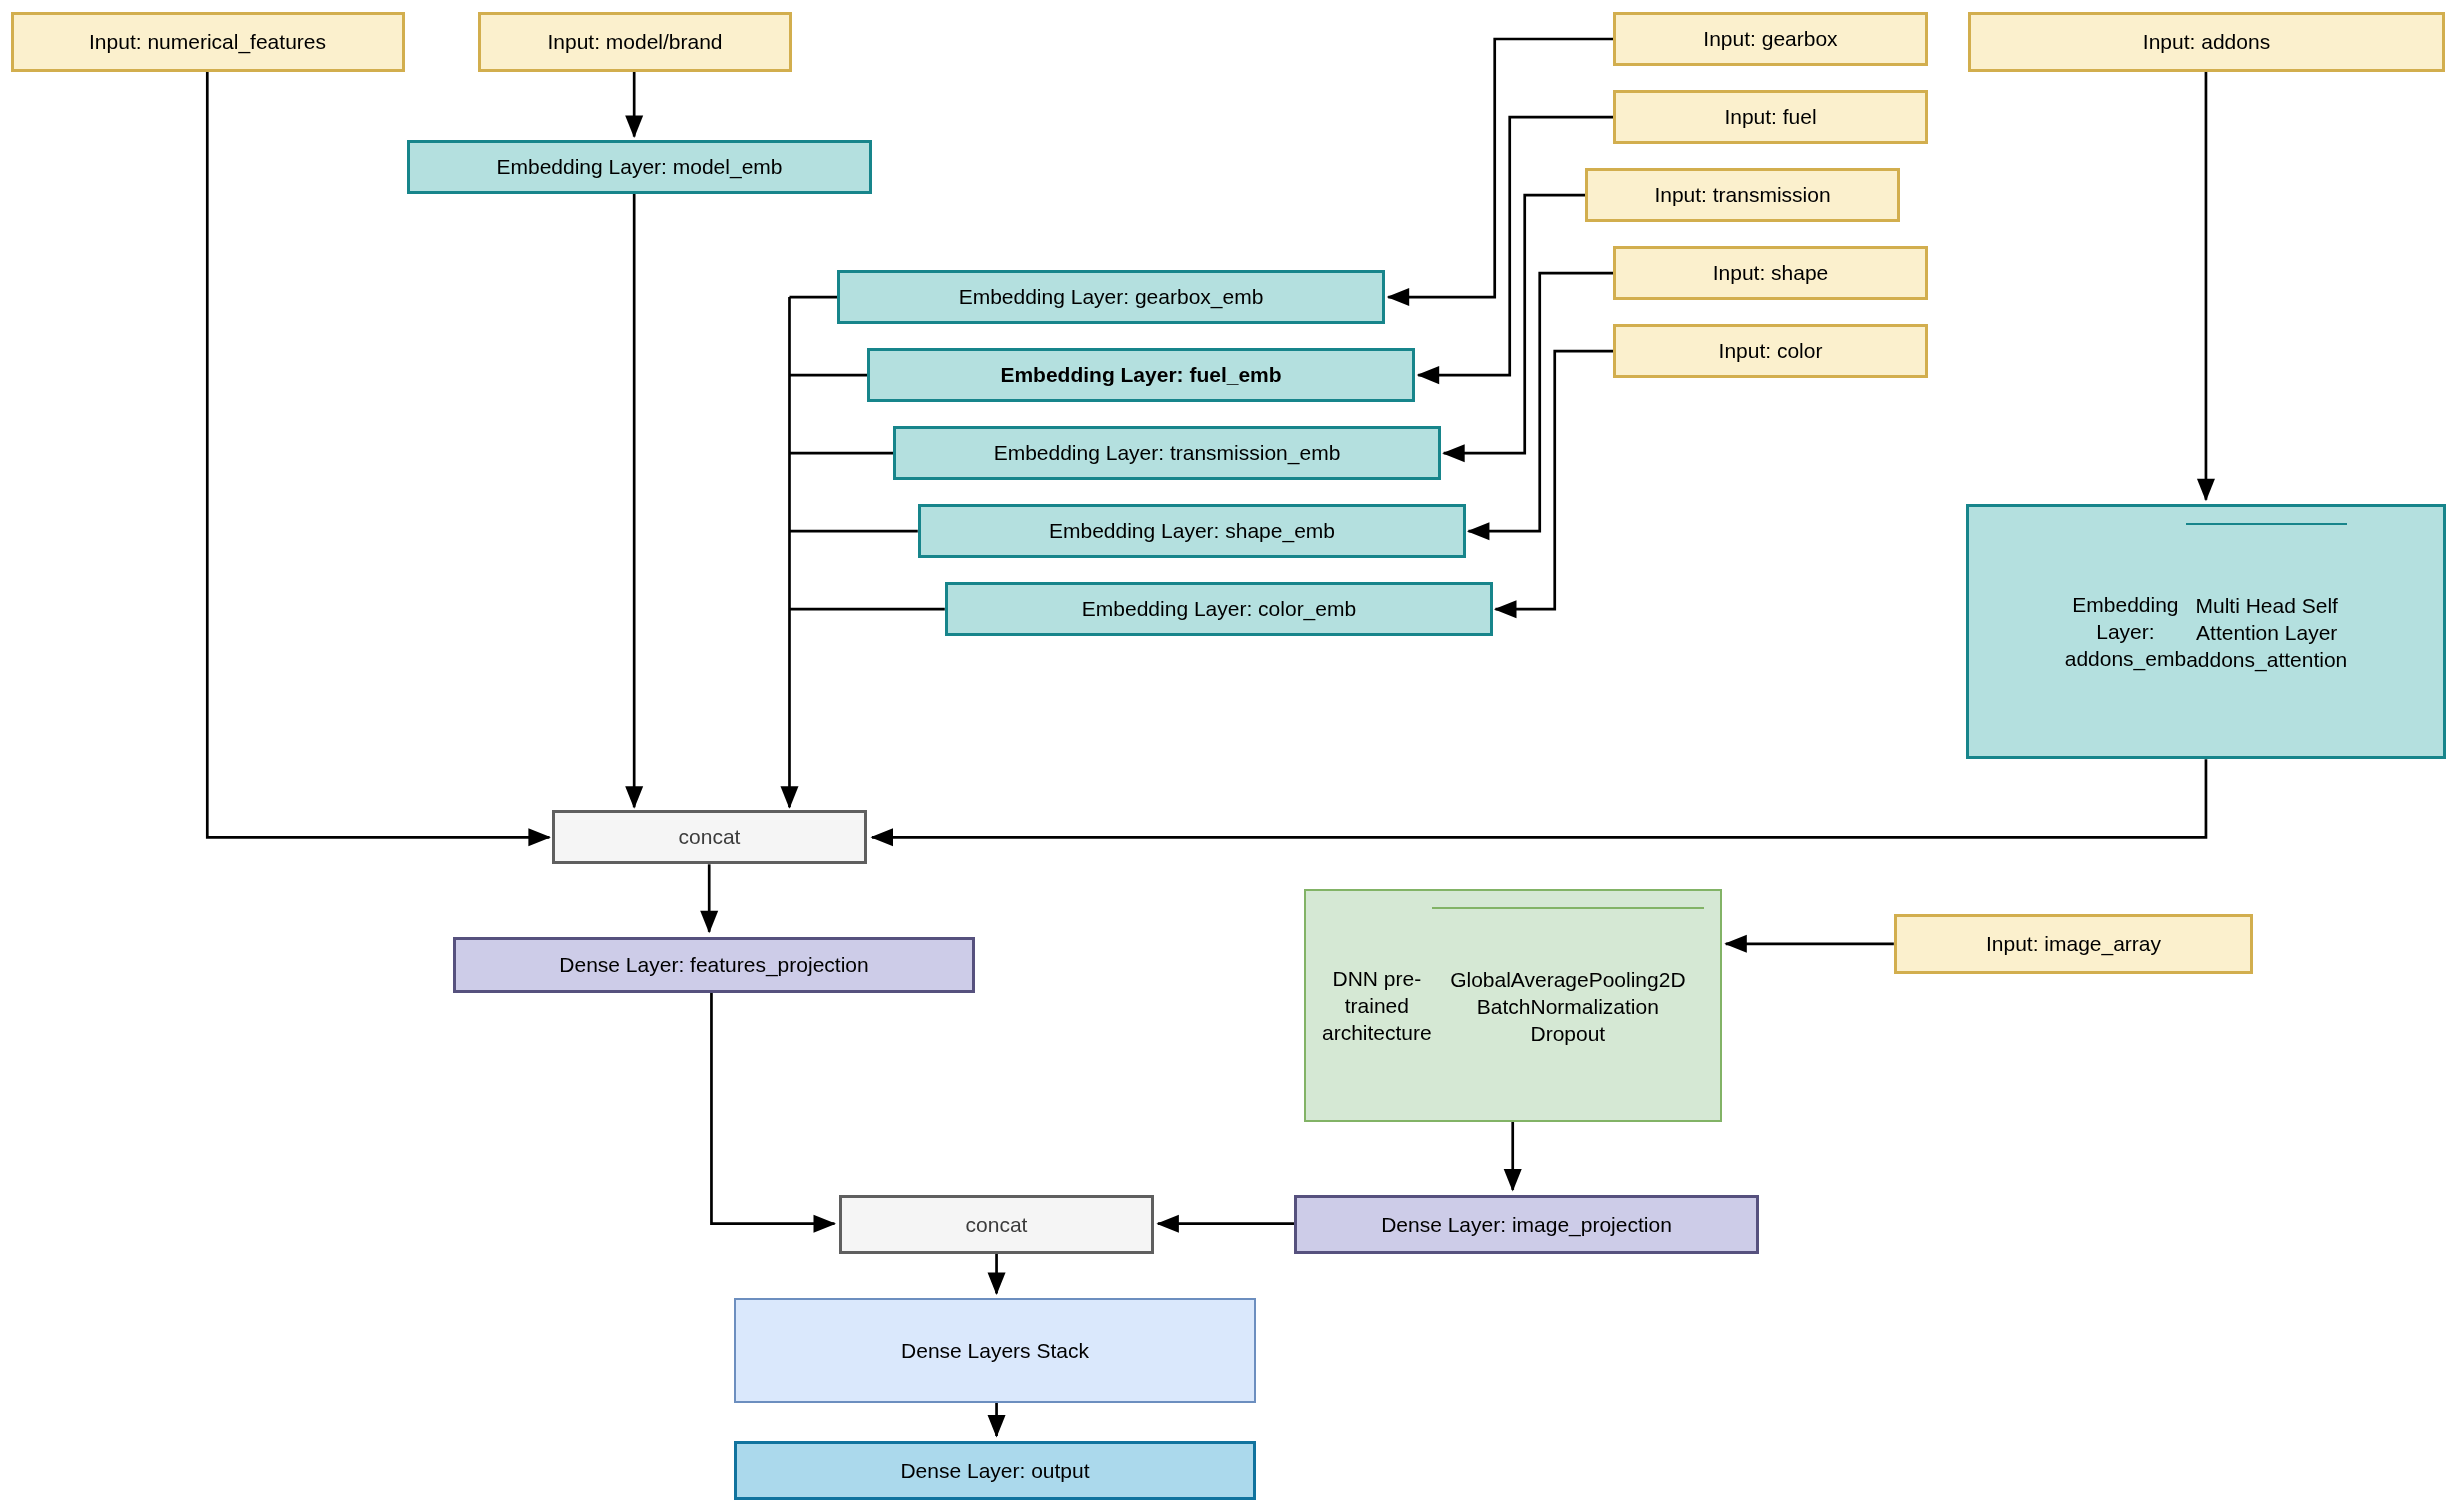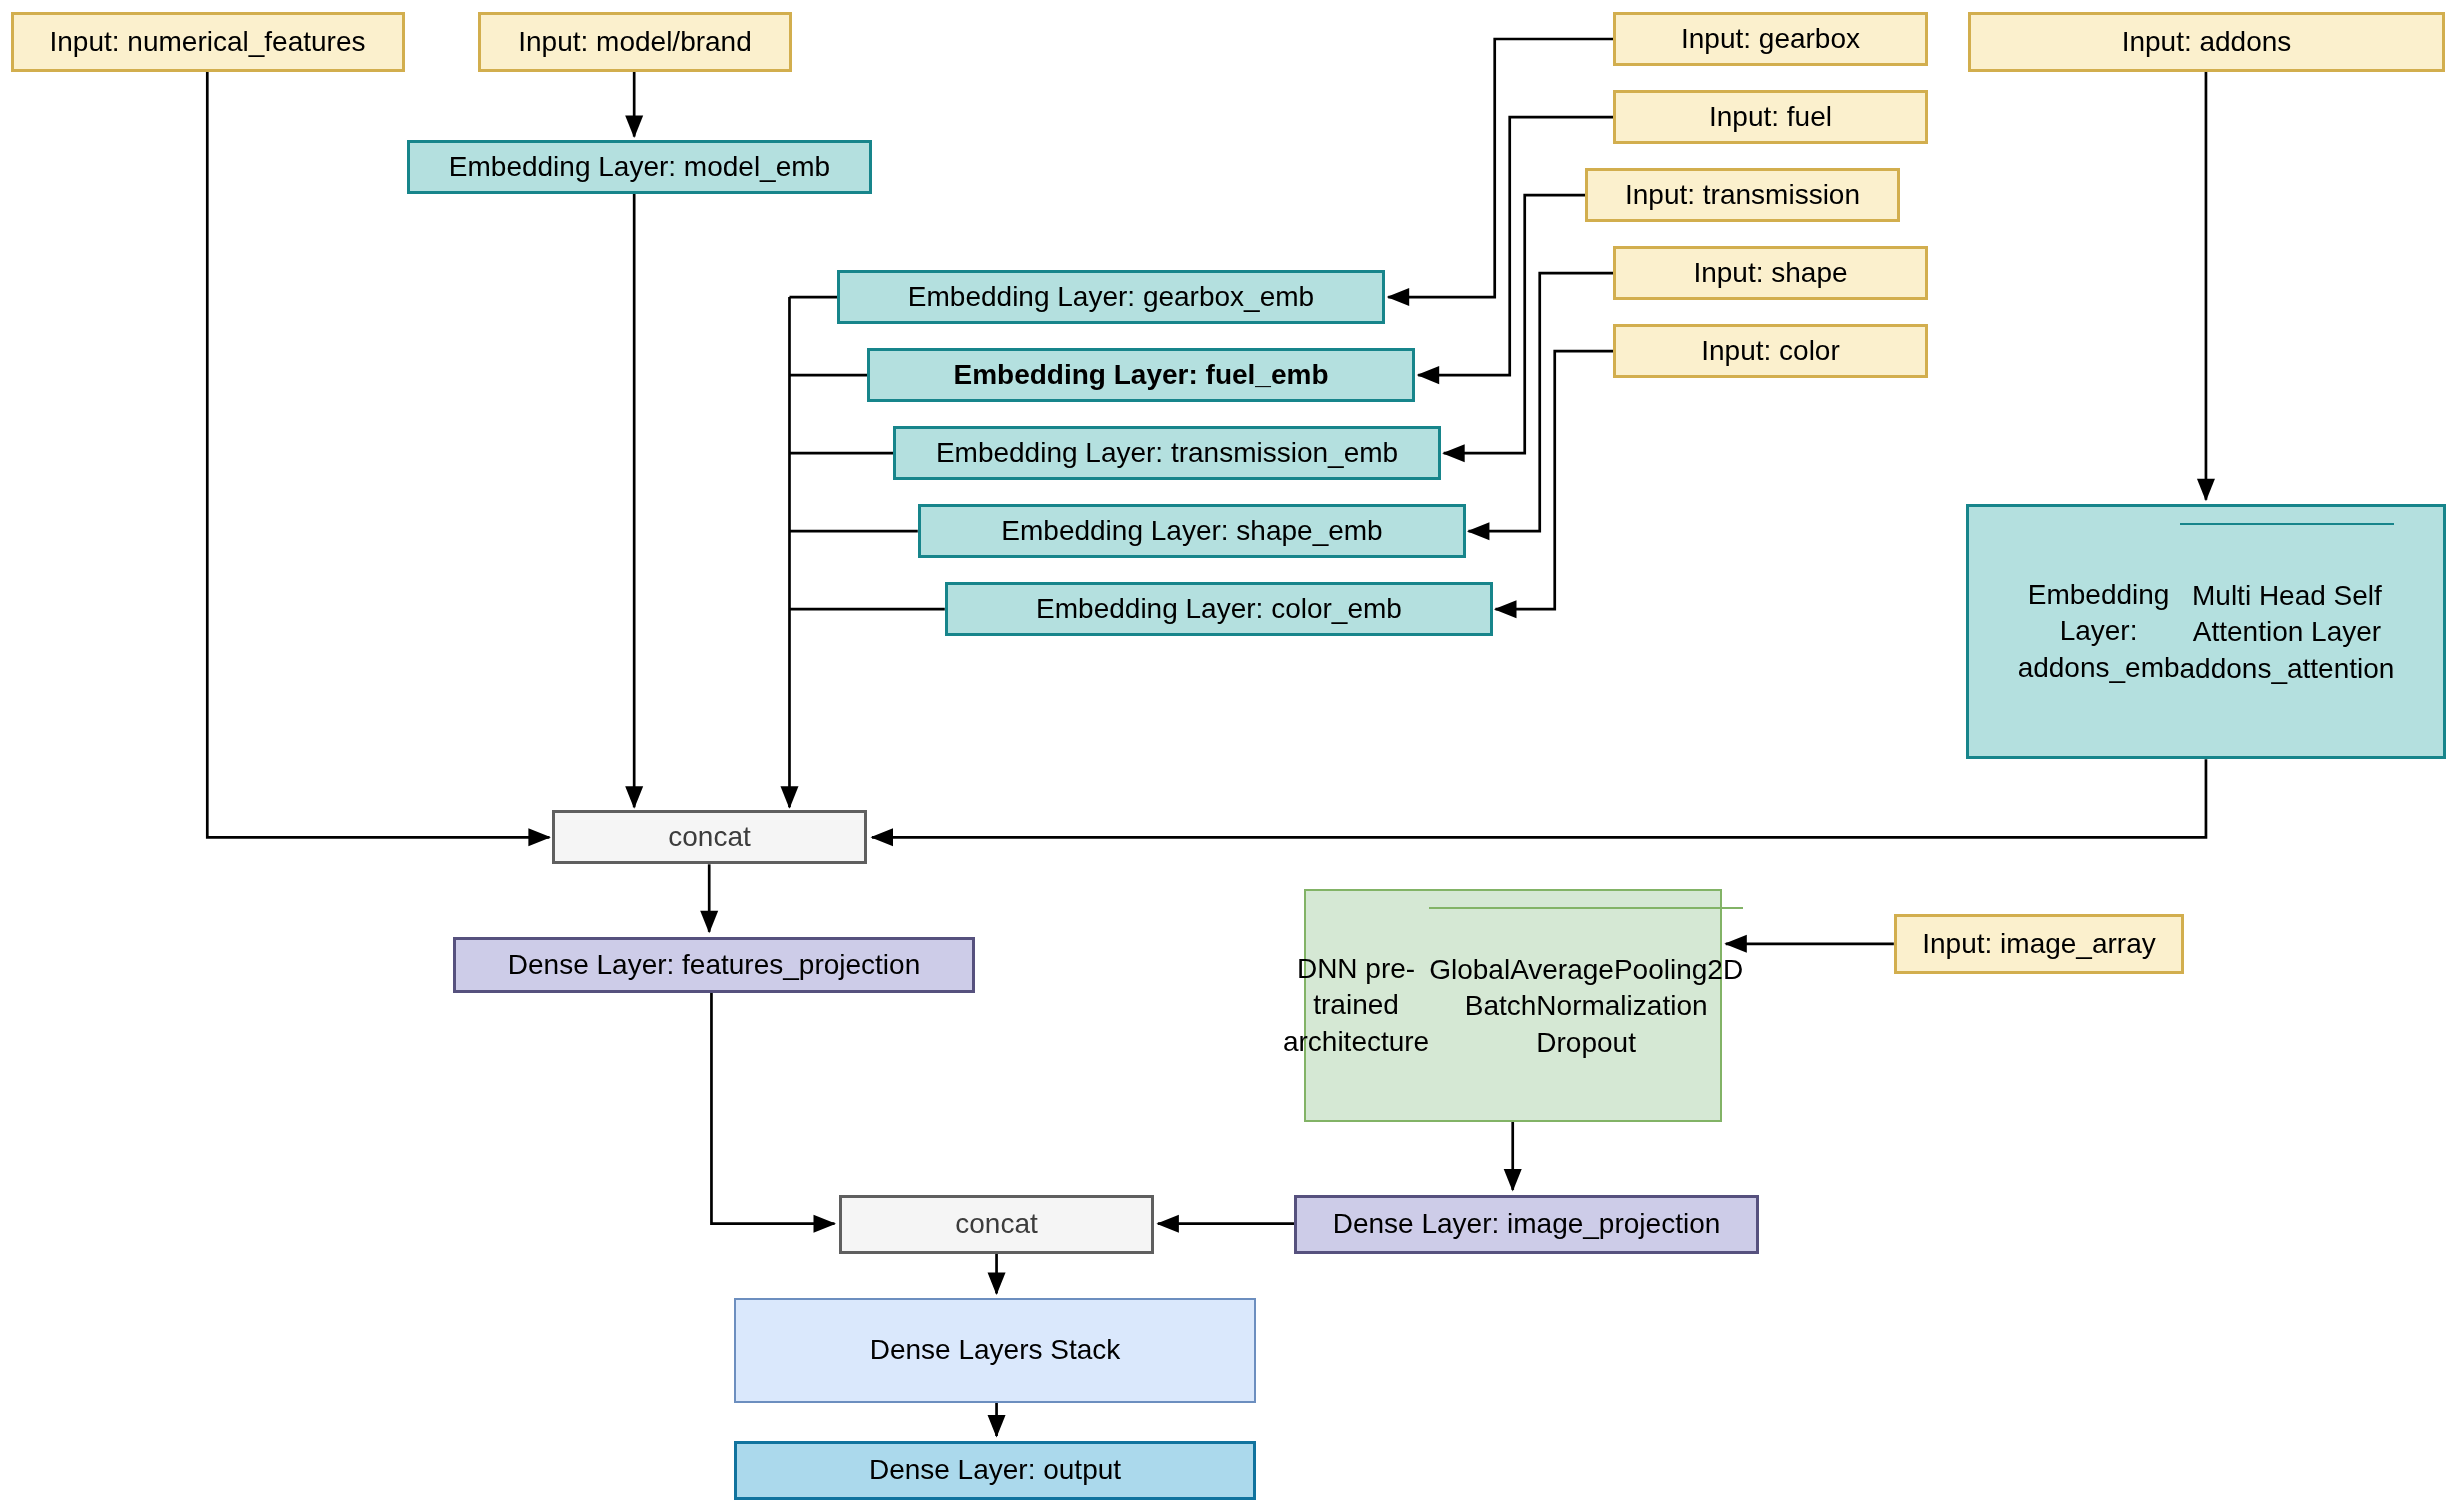--- a/index.html
+++ b/index.html
@@ -21,21 +21,21 @@
     stroke:#000000;
     stroke-width:3.6;
   }
   .node {
     position:absolute;
     box-sizing:border-box;
     display:flex;
     align-items:center;
     justify-content:center;
     text-align:center;
-    font-size:28px;
+    font-size:21px;
     line-height:1.3;
     color:#000000;
     white-space:pre-line;
   }
   .yellow { background:var(--c-input_fill,#FFF2CC); border:3px solid var(--c-input_stroke,#D6B656); }
   .teal   { background:var(--c-embedding_fill,#B5E0DE); border:3px solid var(--c-embedding_stroke,#17858B); }
   .gray   { background:var(--c-concat_fill,#F5F5F5); border:3px solid var(--c-concat_stroke,#666666); color:#3c3c3c; }
   .purple { background:var(--c-dense_fill,#CDCCE8); border:3.8px solid var(--c-dense_stroke,#56517E); }
   .green  { background:var(--c-dnn_fill,#D5E8D4); border:2.3px solid var(--c-dnn_stroke,#82B366); }
   .blue   { background:var(--c-stack_fill,#DAE8FC); border:2.3px solid var(--c-stack_stroke,#6C8EBF); }
@@ -136,21 +136,21 @@
 
   <div class="node purple" style="left:453px; top:937px; width:522px; height:56px;">Dense Layer: features_projection</div>
 
   <div class="node green stack" style="left:1304px; top:889px; width:418px; height:233px;">
     <div class="row" style="flex:0 0 99px;">DNN pre-trained architecture</div>
     <div class="row" style="flex:1 1 auto;">GlobalAveragePooling2D
 BatchNormalization
 Dropout</div>
   </div>
 
-  <div class="node yellow" style="left:1894px; top:914px; width:290px; height:60px;">Input: image_array</div>
+  <div class="node yellow" style="left:1894px; top:914px; width:359px; height:60px;">Input: image_array</div>
 
   <div class="node purple" style="left:1294px; top:1195px; width:465px; height:59px;">Dense Layer: image_projection</div>
 
   <div class="node gray" style="left:839px; top:1195px; width:315px; height:59px;">concat</div>
 
   <div class="node blue" style="left:734px; top:1298px; width:522px; height:105px;">Dense Layers Stack</div>
 
   <div class="node cyan" style="left:734px; top:1441px; width:522px; height:59px;">Dense Layer: output</div>
 
 </div>

